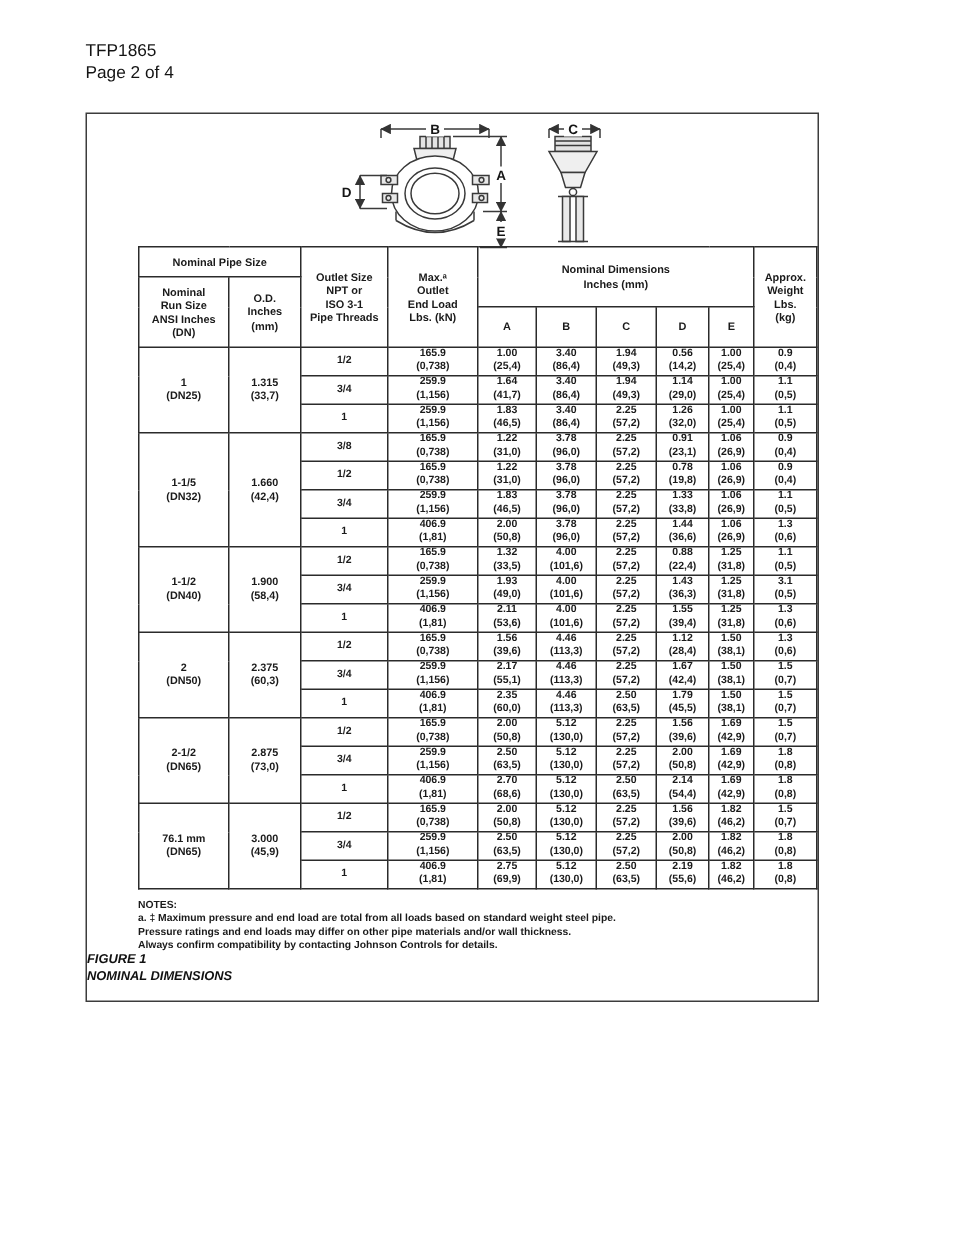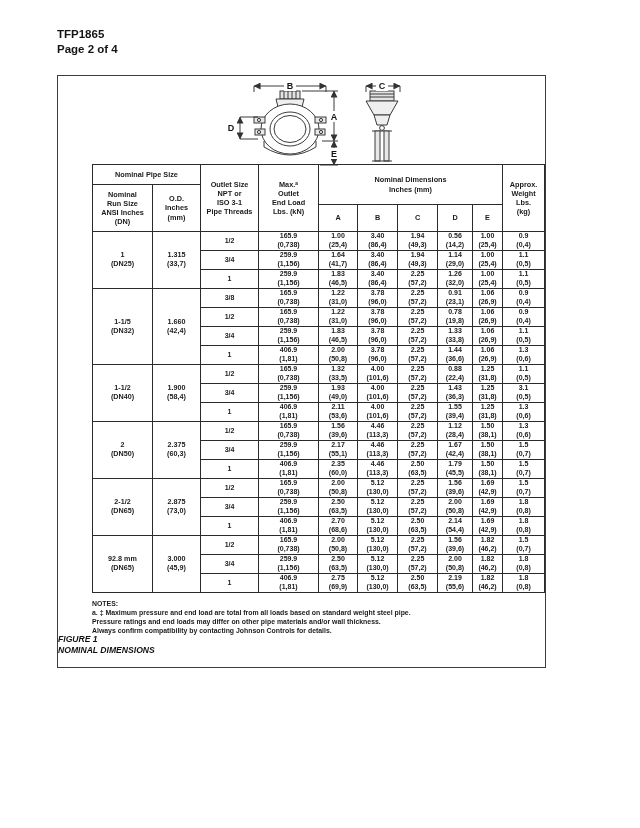--- a/index.html
+++ b/index.html
@@ -1,21 +1,21 @@
 <!DOCTYPE html>
 <html><head>
 <meta charset="utf-8">
 <style>
   html,body{margin:0;padding:0;background:#fff;}
   body{
     position:relative;width:640px;height:828px;
     font-family:"Liberation Sans",sans-serif;color:#141414;
     -webkit-font-smoothing:antialiased;
   }
-  .page-header{position:absolute;left:57px;top:27px;font-weight:bold;font-size:11.5px;line-height:1.3;}
+  .page-header{position:absolute;left:57px;top:27px;font-weight:normal;font-size:11.5px;line-height:1.3;}
   .content-box{position:absolute;left:57px;top:75px;width:489px;height:593px;border:1.5px solid #3c3c3c;background:#fff;box-sizing:border-box;}
   .drawing{position:absolute;left:166px;top:3px;}
   .drawing svg{display:block;}
   .drawing text{font-family:"Liberation Sans",sans-serif;font-weight:bold;font-size:9px;fill:#151515;text-anchor:middle;}
 
   table.dims{
     position:absolute;left:34px;top:88px;width:452px;
     border-collapse:collapse;table-layout:fixed;
     font-size:7px;font-weight:bold;text-align:center;color:#1a1a1a;border-radius:22px;
   }
@@ -455,21 +455,21 @@
           <td>2.50
 (63,5)</td>
           <td>2.14
 (54,4)</td>
           <td>1.69
 (42,9)</td>
           <td>1.8
 (0,8)</td>
         </tr>
         <tr>
-          <td rowspan="3" class="group-cell">92.8 mm
+          <td rowspan="3" class="group-cell">76.1 mm
 (DN65)</td>
           <td rowspan="3" class="group-cell">3.000
 (45,9)</td>
           <td>1/2</td>
           <td>165.9
 (0,738)</td>
           <td>2.00
 (50,8)</td>
           <td>5.12
 (130,0)</td>

